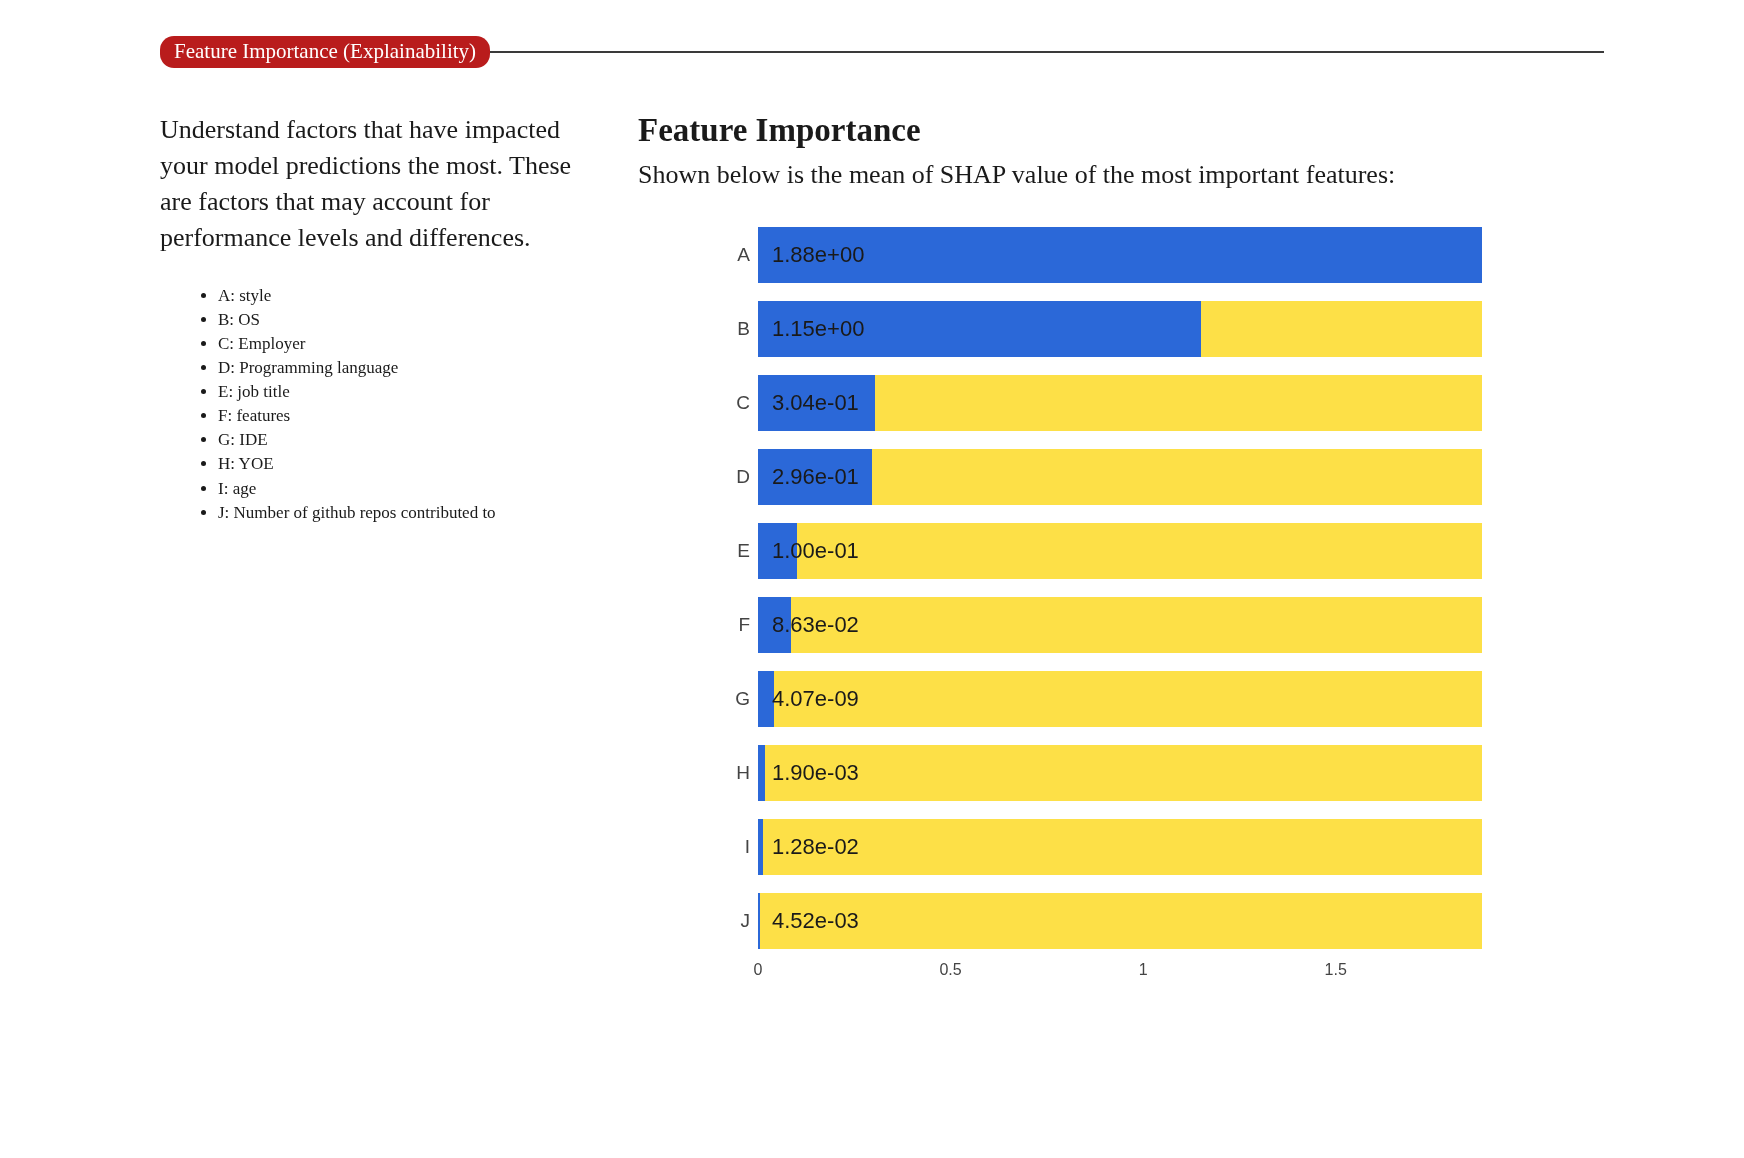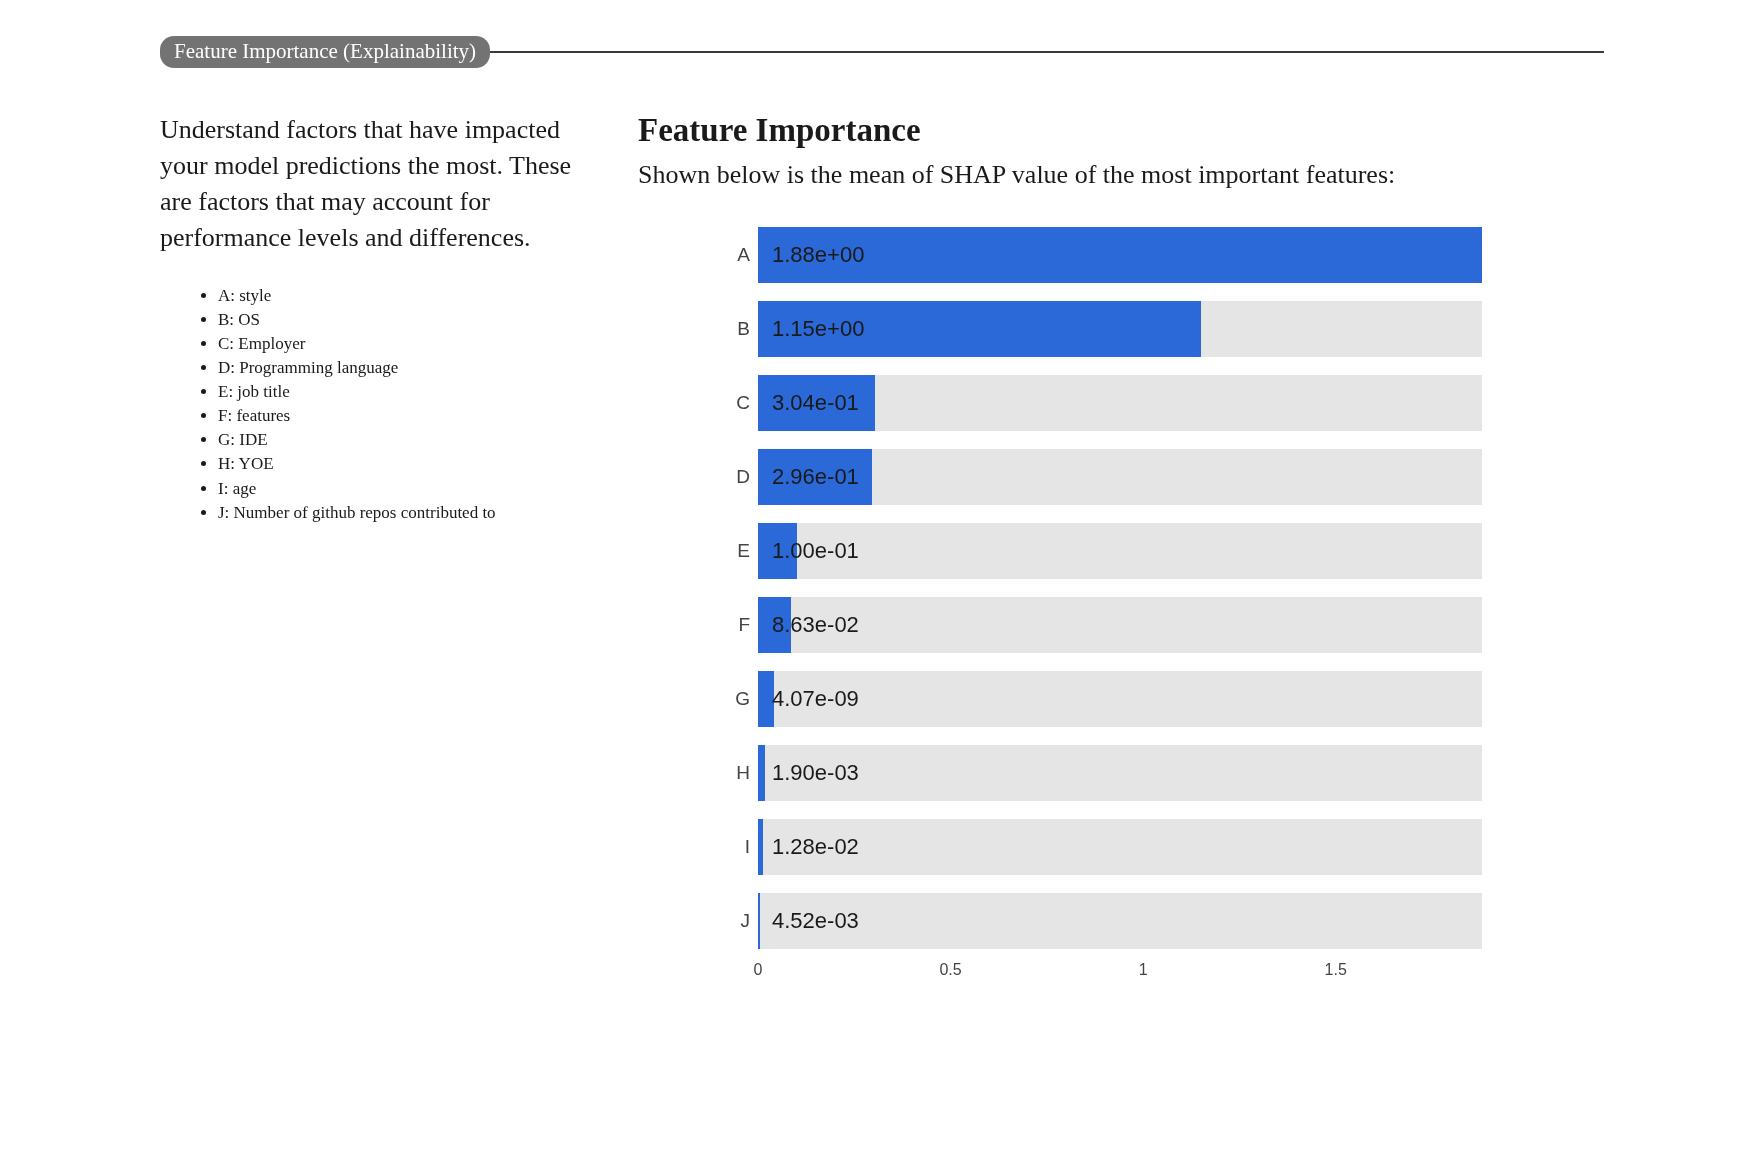--- a/index.html
+++ b/index.html
@@ -11,21 +11,21 @@
     height: 1158px;
     padding: 36px 140px 40px 160px;
     overflow: hidden;
   }
   .section-header {
     display: flex;
     align-items: center;
     margin-bottom: 44px;
   }
   .section-pill {
-    background: #737373;
+    background: #b91c1c;
     color: #fff;
     font-family: Georgia, serif;
     font-size: 21px;
     padding: 3px 14px 4px 14px;
     border-radius: 14px;
     white-space: nowrap;
   }
   .section-rule {
     flex: 1;
     height: 0;
@@ -81,21 +81,21 @@
     width: 28px;
     text-align: right;
     font-size: 19px;
     color: #444;
     margin-right: 8px;
   }
   .bar-track {
     position: relative;
     flex: 1;
     height: 100%;
-    background: #e5e5e5;
+    background: #fde047;
   }
   .bar-fill {
     position: absolute;
     left: 0; top: 0; bottom: 0;
     background: #2b68d8;
   }
   .bar-label {
     position: absolute;
     left: 14px;
     top: 50%;

